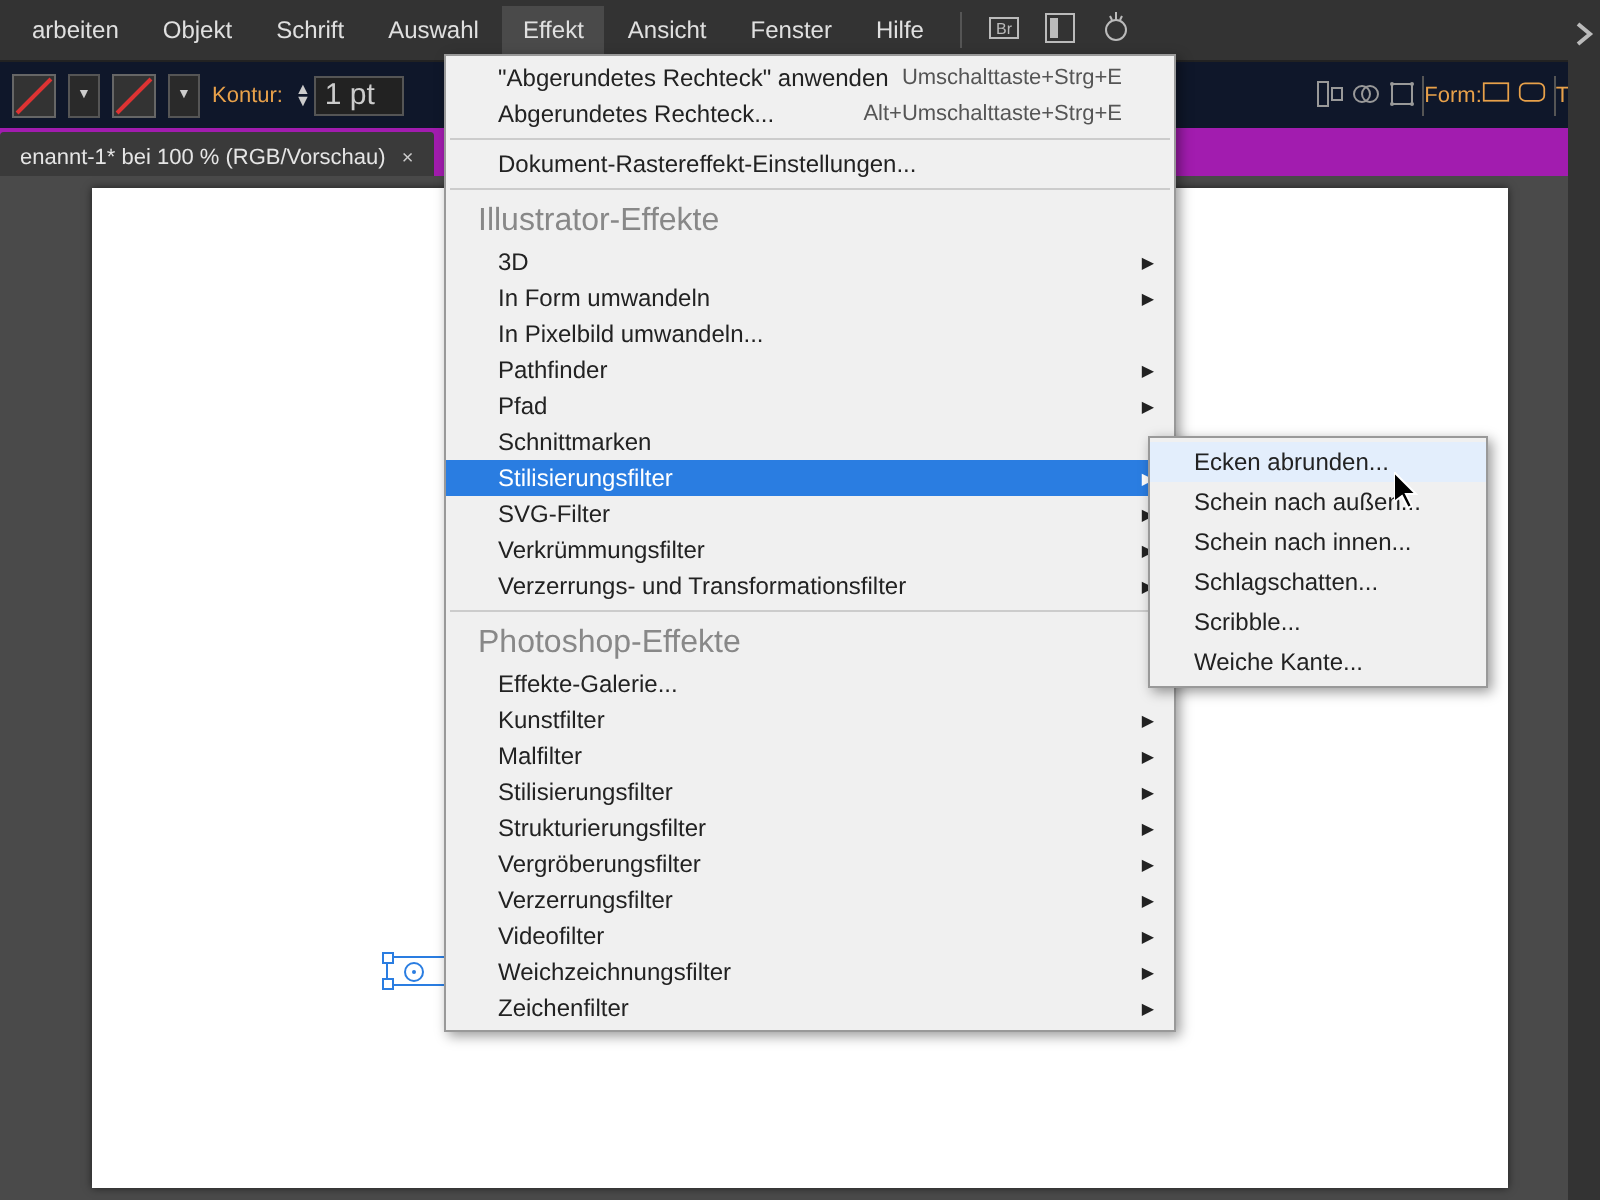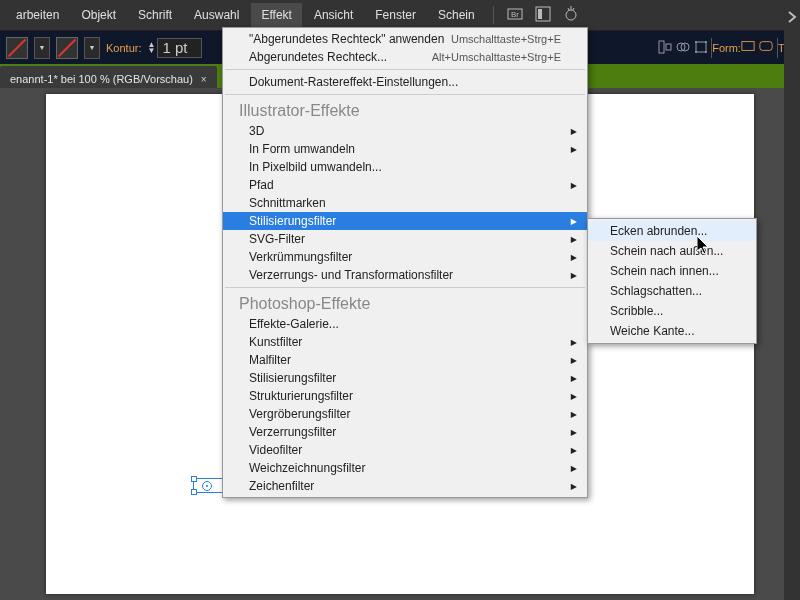--- a/index.html
+++ b/index.html
@@ -14,61 +14,61 @@
   .toolbar { height: 34px; background: #0f172a; border-top: 1px solid #222; display: flex; align-items: center; padding: 0 6px; color: #ccc; font-size: 11px; gap: 6px; }
   .tb-swatch { width: 22px; height: 22px; border: 1px solid #666; background: #333; position: relative; }
   .tb-swatch.none::after { content: ""; position: absolute; left: -2px; top: 9px; width: 24px; height: 2px; background: #d33; transform: rotate(-45deg); }
   .tb-dd { width: 16px; height: 22px; border: 1px solid #555; background: #2a2a2a; display: flex; align-items: center; justify-content: center; font-size: 7px; color: #ccc; }
   .tb-label { color: #e8a14a; }
   .tb-stroke { display: flex; align-items: center; gap: 2px; }
   .tb-input { width: 45px; height: 20px; background: #222; border: 1px solid #555; color: #ccc; font-size: 15px; padding: 0 4px; }
   .tb-right { margin-left: auto; display: flex; align-items: center; }
   .tb-ico { width: 18px; height: 18px; color: #999; }
   
-  .tabrow { height: 24px; background: #4d7c0f; display: flex; align-items: flex-end; padding-left: 0; }
+  .tabrow { height: 24px; background: #a21caf; display: flex; align-items: flex-end; padding-left: 0; }
   .tab { height: 22px; background: #3a3a3a; color: #e5e5e5; font-size: 11px; padding: 4px 10px 0 10px; border-radius: 2px 2px 0 0; display: flex; align-items: center; gap: 8px; }
   .tab-x { font-size: 10px; color: #ccc; cursor: pointer; }
   
   .canvas-area { position: absolute; top: 88px; left: 0; right: 0; bottom: 0; background: #4a4a4a; }
   .artboard { position: absolute; top: 6px; left: 46px; width: 708px; height: 500px; background: #fff; box-shadow: 0 0 4px rgba(0,0,0,.6); }
   
   .selection { position: absolute; left: 193px; top: 390px; width: 258px; height: 15px; border: 1px solid #2a7de1; }
   .sel-handle { position: absolute; width: 6px; height: 6px; background: #fff; border: 1px solid #2a7de1; }
   .sel-anchor { position: absolute; width: 10px; height: 10px; border: 1px solid #2a7de1; border-radius: 50%; }
   .sel-anchor::after { content: ""; position: absolute; top: 3px; left: 3px; width: 2px; height: 2px; background: #2a7de1; border-radius: 50%; }
   
   .dropdown { position: absolute; top: 27px; left: 222px; width: 366px; background: #f0f0f0; border: 1px solid #999; box-shadow: 2px 2px 6px rgba(0,0,0,.4); font-size: 12px; color: #222; z-index: 10; padding: 2px 0; }
   .dd-row { height: 18px; display: flex; align-items: center; padding: 0 26px 0 26px; position: relative; cursor: default; }
   .dd-row.highlight { background: #2a7de1; color: #fff; }
   .dd-shortcut { margin-left: auto; color: #555; font-size: 11px; }
   .dd-row.has-sub::after { content: "▶"; position: absolute; right: 10px; font-size: 8px; color: inherit; }
   .dd-sep { height: 1px; background: #ccc; margin: 3px 2px; }
   .dd-header { padding: 4px 26px 2px 16px; color: #888; font-size: 16px; }
   
-  .submenu { position: absolute; top: 218px; left: 587px; width: 170px; background: #f0f0f0; border: 1px solid #999; box-shadow: 2px 2px 6px rgba(0,0,0,.4); font-size: 12px; color: #222; z-index: 11; padding: 2px 0; }
+  .submenu { position: absolute; top: 218px; left: 574px; width: 170px; background: #f0f0f0; border: 1px solid #999; box-shadow: 2px 2px 6px rgba(0,0,0,.4); font-size: 12px; color: #222; z-index: 11; padding: 2px 0; }
   .sub-row { height: 20px; display: flex; align-items: center; padding: 0 16px 0 22px; cursor: default; }
   .sub-row.highlight { background: #e3eefc; }
   
   .cursor { position: absolute; left: 697px; top: 236px; z-index: 20; pointer-events: none; }
   
   .rpanel { position: absolute; top: 0; right: 0; width: 16px; height: 600px; background: #333; }
   .rp-ico { width: 14px; height: 14px; margin: 10px auto; color: #bbb; display: block; }
 </style>
 </head>
 <body>
 
 <div class="menubar">
   <span class="menubar-item">arbeiten</span>
   <span class="menubar-item">Objekt</span>
   <span class="menubar-item">Schrift</span>
   <span class="menubar-item">Auswahl</span>
   <span class="menubar-item active">Effekt</span>
   <span class="menubar-item">Ansicht</span>
   <span class="menubar-item">Fenster</span>
-  <span class="menubar-item">Schein</span>
+  <span class="menubar-item">Hilfe</span>
   <span class="menubar-sep"></span>
   <span class="menubar-ico">
       <svg viewBox="0 0 16 16" width="16" height="16">
         <rect x="1" y="3" width="14" height="10" fill="none" stroke="currentColor"></rect>
         <text x="8" y="11" font-size="8" text-anchor="middle" fill="currentColor">Br</text>
       </svg>
     </span>
   <span class="menubar-ico">
       <svg viewBox="0 0 16 16" width="16" height="16">
         <rect x="1" y="1" width="14" height="14" fill="none" stroke="currentColor"></rect>
@@ -165,20 +165,23 @@
       <div class="dd-row has-sub">
         <span>3D</span>
       </div>
       <div class="dd-row has-sub">
         <span>In Form umwandeln</span>
       </div>
       <div class="dd-row">
         <span>In Pixelbild umwandeln...</span>
       </div>
       <div class="dd-row has-sub">
+        <span>Pathfinder</span>
+      </div>
+      <div class="dd-row has-sub">
         <span>Pfad</span>
       </div>
       <div class="dd-row">
         <span>Schnittmarken</span>
       </div>
       <div class="dd-row has-sub highlight">
         <span>Stilisierungsfilter</span>
       </div>
       <div class="dd-row has-sub">
         <span>SVG-Filter</span>

